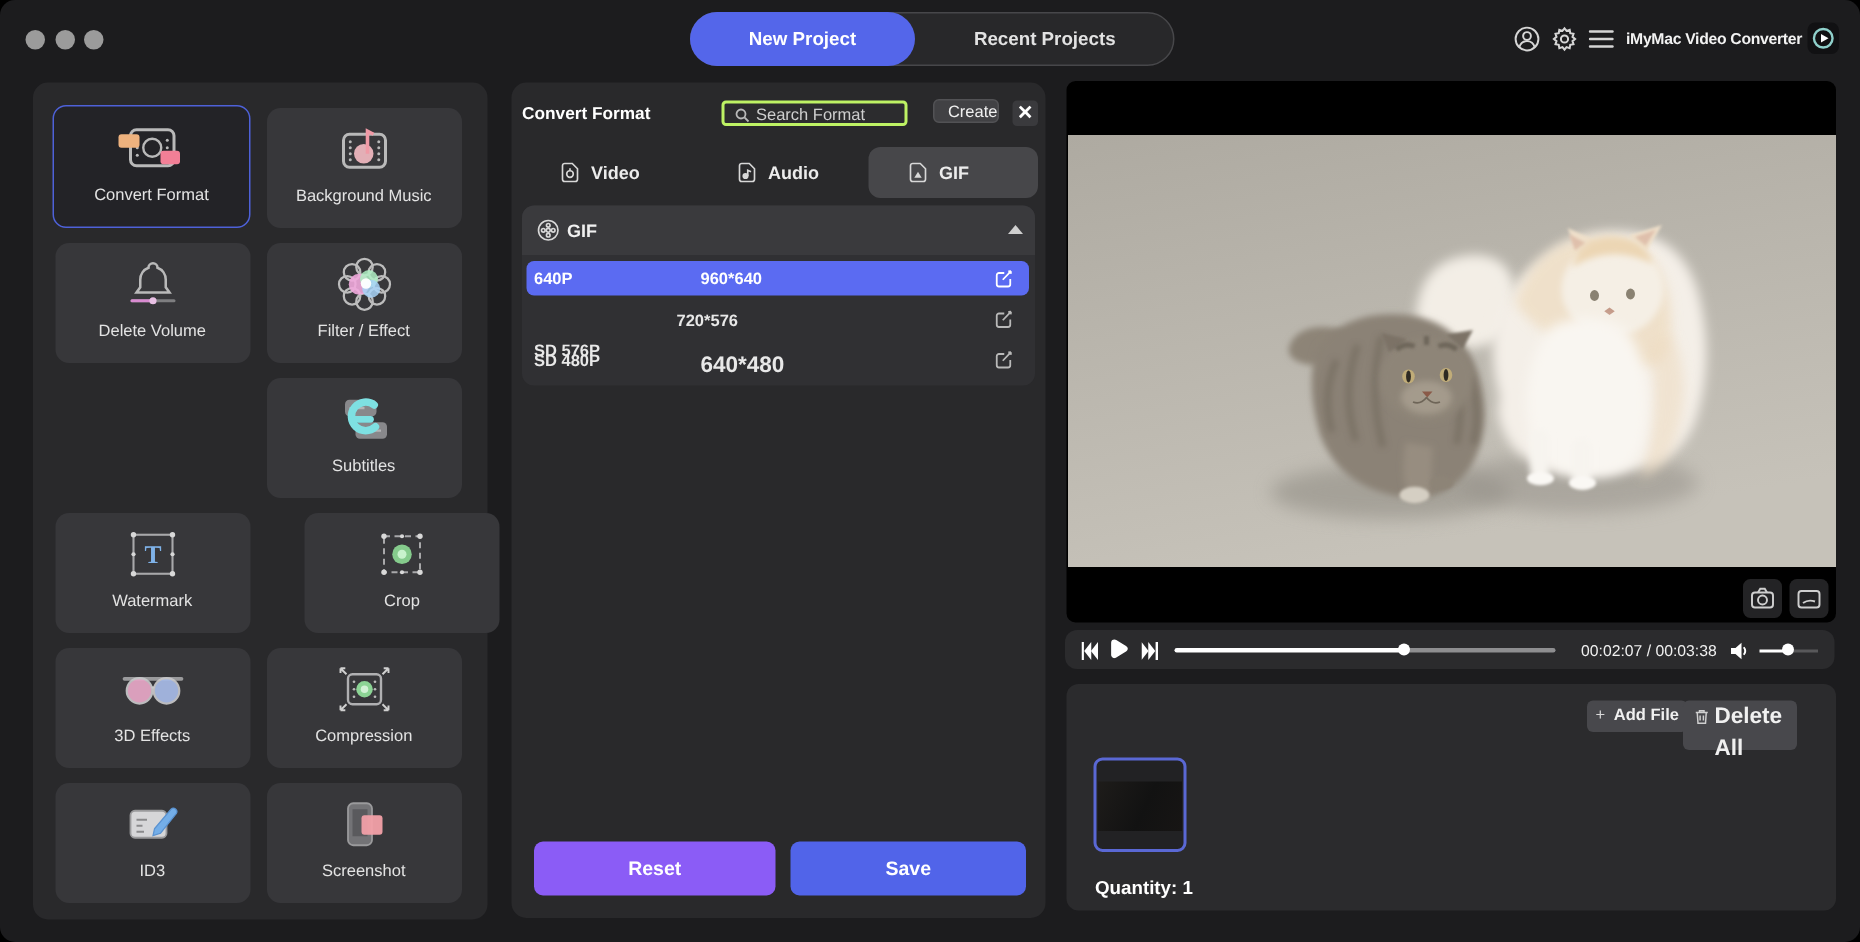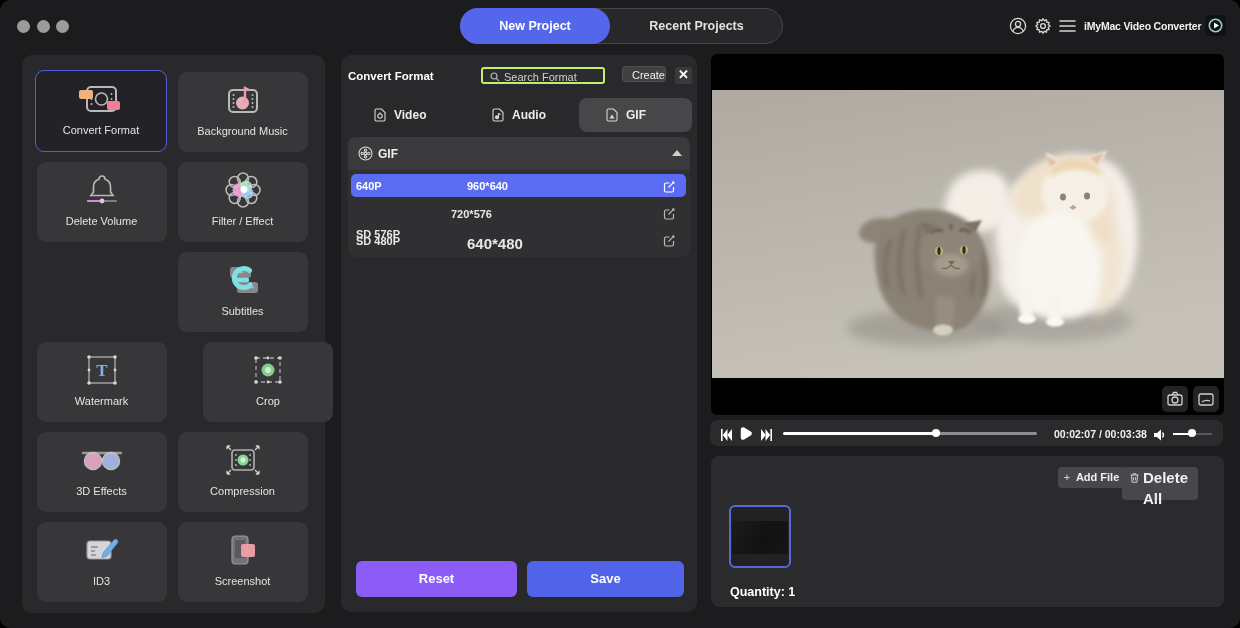--- a/index.html
+++ b/index.html
@@ -404,21 +404,21 @@
 <div class="abs" style="left:761px;top:427px;">
   <svg width="11" height="12" viewBox="0 0 11 12" fill="#fff">
         <path d="M0 0 L4.7 6 L0 12z"></path>
         <path d="M4.5 0 L9.2 6 L4.5 12z"></path>
         <rect x="9.4" y="0" width="1.6" height="12"></rect>
       </svg>
 </div>
 <div class="abs" style="left:783px;top:432px;width:153px;height:2.5px;background:#fff;border-radius:2px;"></div>
 <div class="abs" style="left:936px;top:432px;width:101px;height:2.5px;background:#8e8e90;border-radius:2px;"></div>
 <div class="abs" style="left:932px;top:429px;width:8px;height:8px;border-radius:50%;background:#fff;"></div>
-<div class="abs" style="left:1054px;top:428px;color:#f0f0f0;font-size:10.5px;font-weight:bold;white-space:nowrap;">00:02:07 / 00:03:38</div>
+<div class="abs" style="left:1054px;top:428px;color:#f0f0f0;font-size:10.5px;font-weight:normal;white-space:nowrap;">00:02:07 / 00:03:38</div>
 <div class="abs" style="left:1154px;top:427px;">
   <svg width="12" height="12" viewBox="0 0 12 12" fill="#fff">
         <path d="M0 4 h3 L7 0.5 V11.5 L3 8 H0z"></path>
         <path d="M8.5 3.5 A4 4 0 0 1 8.5 8.5" stroke="#fff" stroke-width="1.3" fill="none"></path>
       </svg>
 </div>
 <div class="abs" style="left:1173px;top:433px;width:20px;height:2px;background:#fff;"></div>
 <div class="abs" style="left:1192px;top:433px;width:20px;height:2px;background:#58585a;"></div>
 <div class="abs" style="left:1188px;top:429px;width:8px;height:8px;border-radius:50%;background:#fff;"></div>
 

